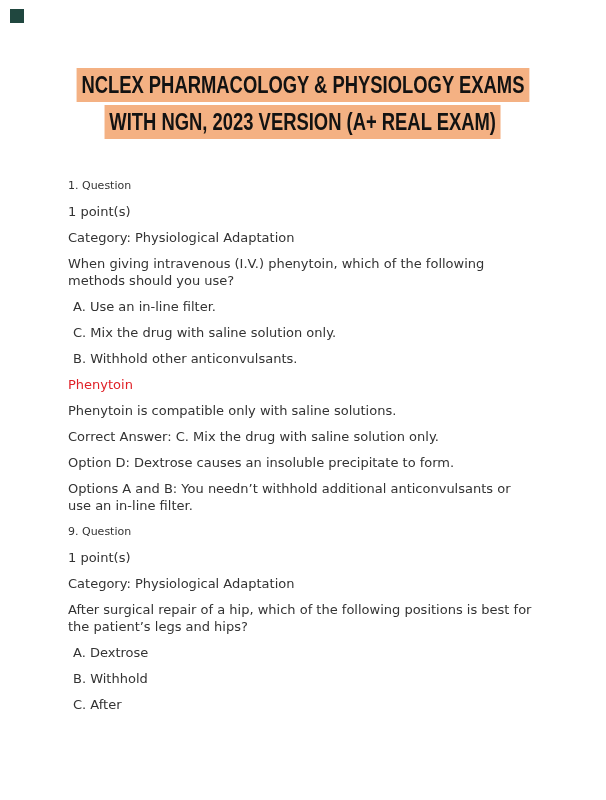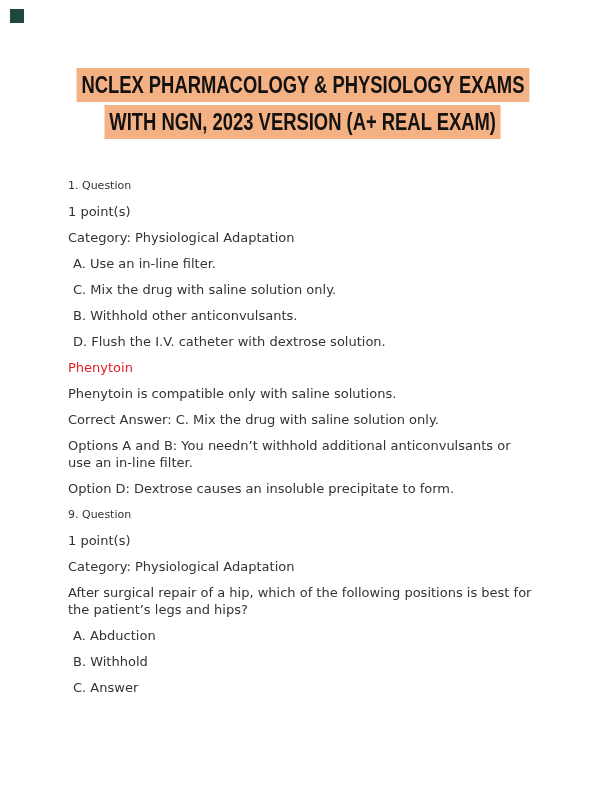--- a/index.html
+++ b/index.html
@@ -35,34 +35,34 @@
   <div class="title-line"><span class="hl">NCLEX PHARMACOLOGY &amp; PHYSIOLOGY EXAMS</span></div>
   <div class="title-line"><span class="hl">WITH NGN, 2023 VERSION (A+ REAL EXAM)</span></div>
 </div>
 
 <div class="content">
 
   <div>
     <p class="qlabel first">1. Question</p>
     <p>1 point(s)</p>
     <p>Category: Physiological Adaptation</p>
+    <p>When giving intravenous (I.V.) phenytoin, which of the following methods should you use?</p>
     <p class="opt">A. Use an in-line filter.</p>
     <p class="opt">C. Mix the drug with saline solution only.</p>
     <p class="opt">B. Withhold other anticonvulsants.</p>
-    <p class="opt">D. Flush the I.V. catheter with dextrose solution.</p>
     <p class="result">Phenytoin</p>
     <p>Phenytoin is compatible only with saline solutions.</p>
     <p>Correct Answer: C. Mix the drug with saline solution only.</p>
+    <p>Option D: Dextrose causes an insoluble precipitate to form.</p>
     <p>Options A and B: You needn’t withhold additional anticonvulsants or use an in-line filter.</p>
-    <p>Option D: Dextrose causes an insoluble precipitate to form.</p>
   </div>
 
   <div>
     <p class="qlabel">9. Question</p>
     <p>1 point(s)</p>
     <p>Category: Physiological Adaptation</p>
     <p>After surgical repair of a hip, which of the following positions is best for the patient’s legs and hips?</p>
-    <p class="opt">A. Abduction</p>
+    <p class="opt">A. Dextrose</p>
     <p class="opt">B. Withhold</p>
-    <p class="opt">C. Answer</p>
+    <p class="opt">C. After</p>
   </div>
 
 </div>
 
 </body></html>

